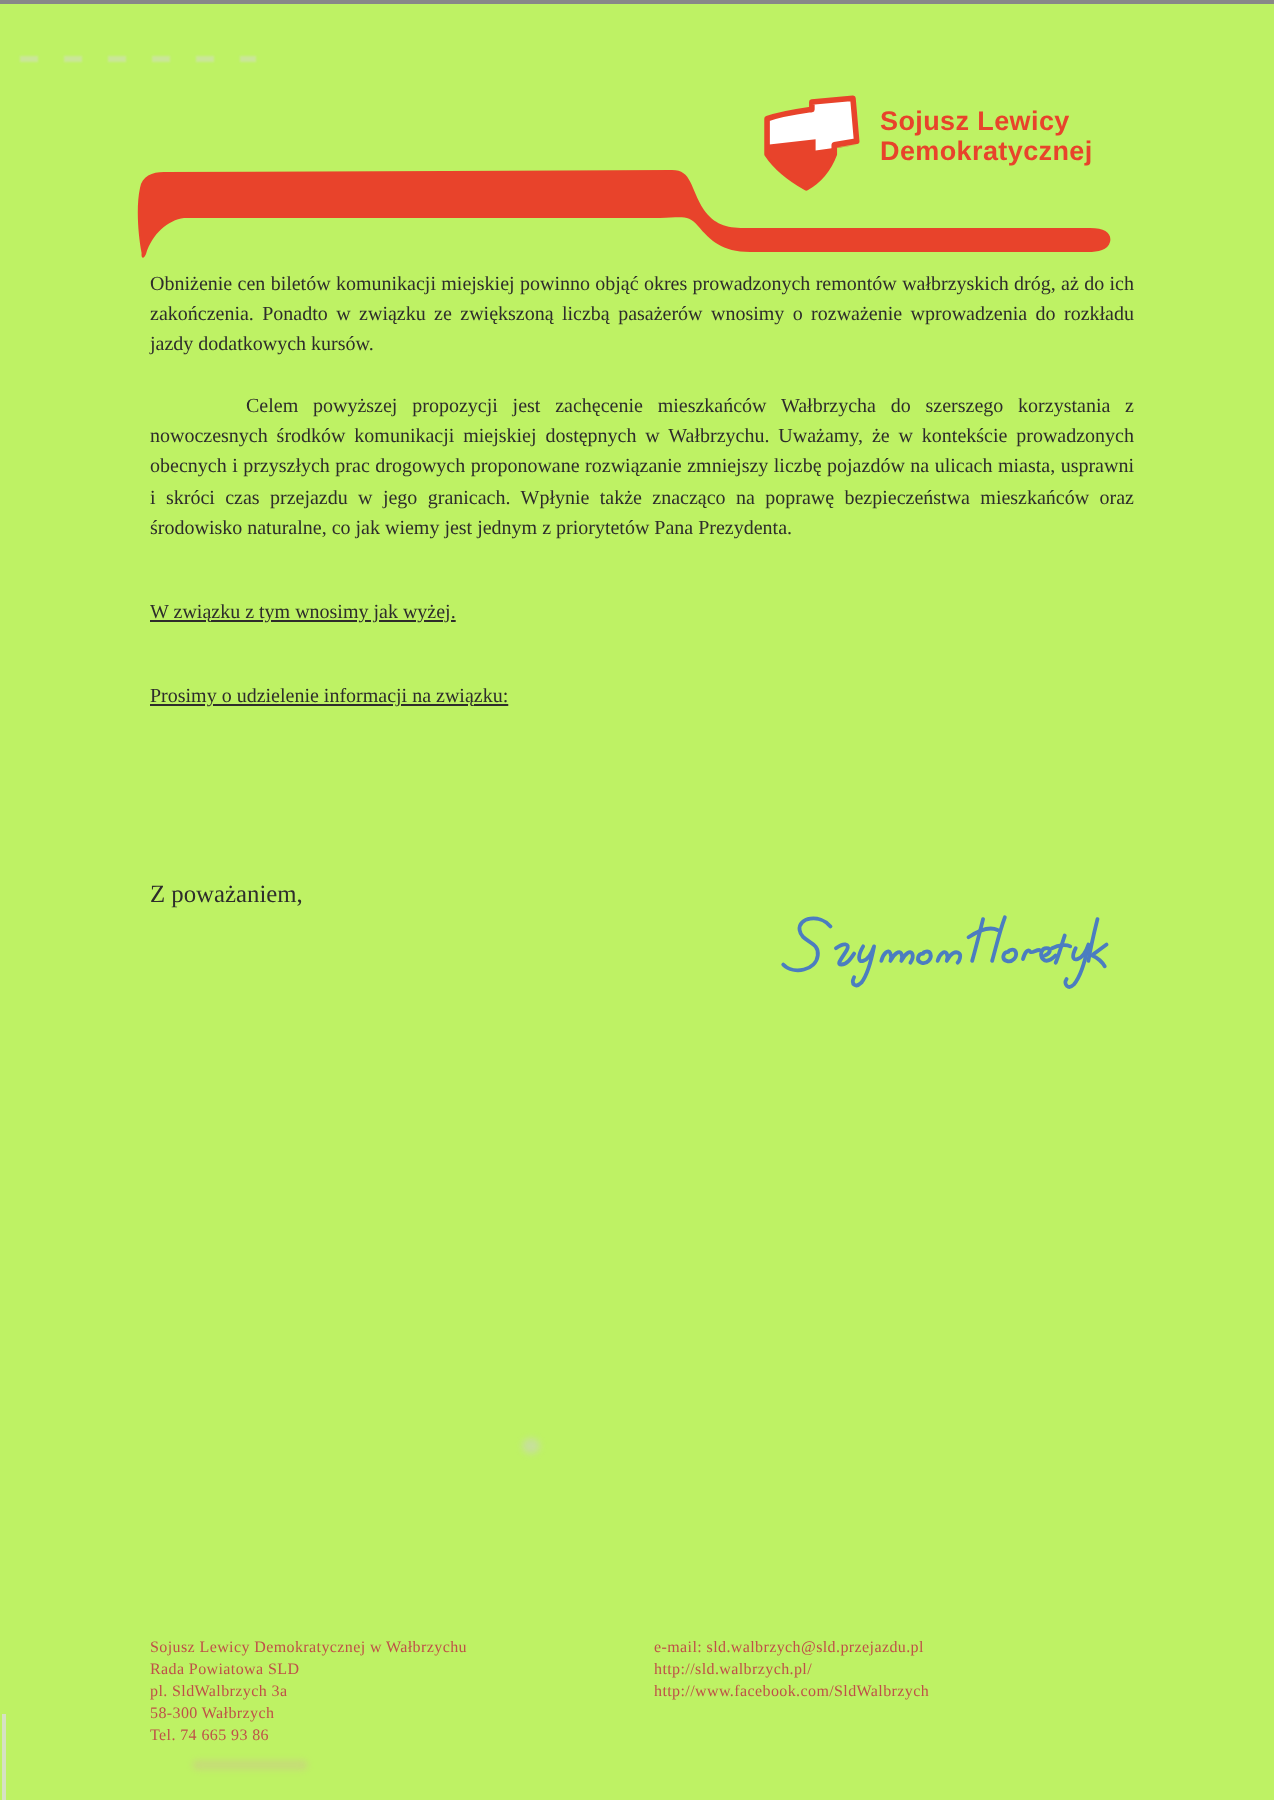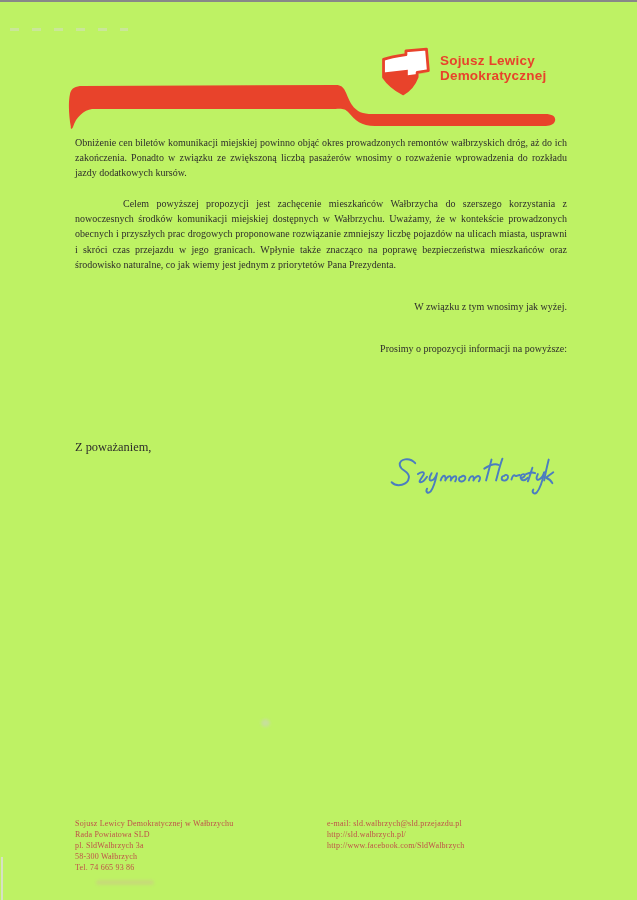--- a/index.html
+++ b/index.html
@@ -23,21 +23,21 @@
   }
   .ribbon{position:absolute;left:58px;top:79px;width:508px;height:50px;}
   
   .body-block{
     position:absolute;left:75px;top:133px;width:492px;
     font-size:10px;line-height:15.1px;
     text-align:justify;
   }
   .body-block p{margin:0;}
   .p2{margin-top:16px !important;text-indent:48px;}
-  .single{margin-top:16px !important;text-align:right;}
+  .single{margin-top:16px !important;text-align:left;text-decoration:underline;}
   .gap-lg{margin-top:27px !important;}
   .contact-line{text-align:left;margin:0;}
   .email-link{color:#4a5fae;text-decoration:underline;}
   .valediction{
     position:absolute;left:75px;top:438px;width:492px;
     text-align:left;padding-right:26px;box-sizing:border-box;
     font-size:12.4px;
   }
   .signature{position:absolute;left:388px;top:449px;width:168px;height:48px;}
   
@@ -92,21 +92,21 @@
     <path fill="#e8432b" d="M24 5 L278 4 C288 4 287 13 294 24 C299 31 305 33 314 33 L487 33
       C495 33 498 36 497 40 C496 44 491 45 486 45 L317 45 C303 45 297 39 291 32
       C286 26 282 28 272 28 L34 28 C26 29 18 36 15 46 C14 48.5 12.5 48.5 12.8 45.5
       C11 36 10 22 12 13 C13 7 18 5 24 5 Z"></path>
   </svg>
 
   <div class="body-block">
     <p>Obniżenie cen biletów komunikacji miejskiej powinno objąć okres prowadzonych remontów wałbrzyskich dróg, aż do ich zakończenia. Ponadto w związku ze zwiększoną liczbą pasażerów wnosimy o rozważenie wprowadzenia do rozkładu jazdy dodatkowych kursów.</p>
     <p class="p2">Celem powyższej propozycji jest zachęcenie mieszkańców Wałbrzycha do szerszego korzystania z nowoczesnych środków komunikacji miejskiej dostępnych w Wałbrzychu. Uważamy, że w kontekście prowadzonych obecnych i przyszłych prac drogowych proponowane rozwiązanie zmniejszy liczbę pojazdów na ulicach miasta, usprawni i skróci czas przejazdu w jego granicach. Wpłynie także znacząco na poprawę bezpieczeństwa mieszkańców oraz środowisko naturalne, co jak wiemy jest jednym z priorytetów Pana Prezydenta.</p>
     <p class="single gap-lg">W związku z tym wnosimy jak wyżej.</p>
-    <p class="single gap-lg">Prosimy o propozycji informacji na powyższe:</p>
+    <p class="single gap-lg">Prosimy o udzielenie informacji na związku:</p>
   </div>
 
   <div class="valediction">Z poważaniem,</div>
 
   <svg class="signature" viewBox="0 0 185 50" aria-label="Szymon Horetyk">
     <g fill="none" stroke="#4b7dc0" stroke-width="2.1" stroke-linecap="round" stroke-linejoin="round">
       <path d="M30 12 C24 5 12 7 13 14 C14 21 24 20 23 28 C22 36 10 39 4 33"></path>
       <path d="M33 24 C37 21 41 21 39 25 C36 30 33 33 36 33 C39 33 41 30 43 27"></path>
       <path d="M48 23 C45 28 45 32 48 31 C51 30 53 26 54 23 C53 28 51 38 47 43 C44 46 41 44 43 40"></path>
       <path d="M58 31 C59 27 62 24 63 27 C64 29 63 31 63 31 C65 27 68 25 69 27 C70 29 69 31 69 31 C71 27 74 25 75 27 C76 29 74 32 74 32"></path>

